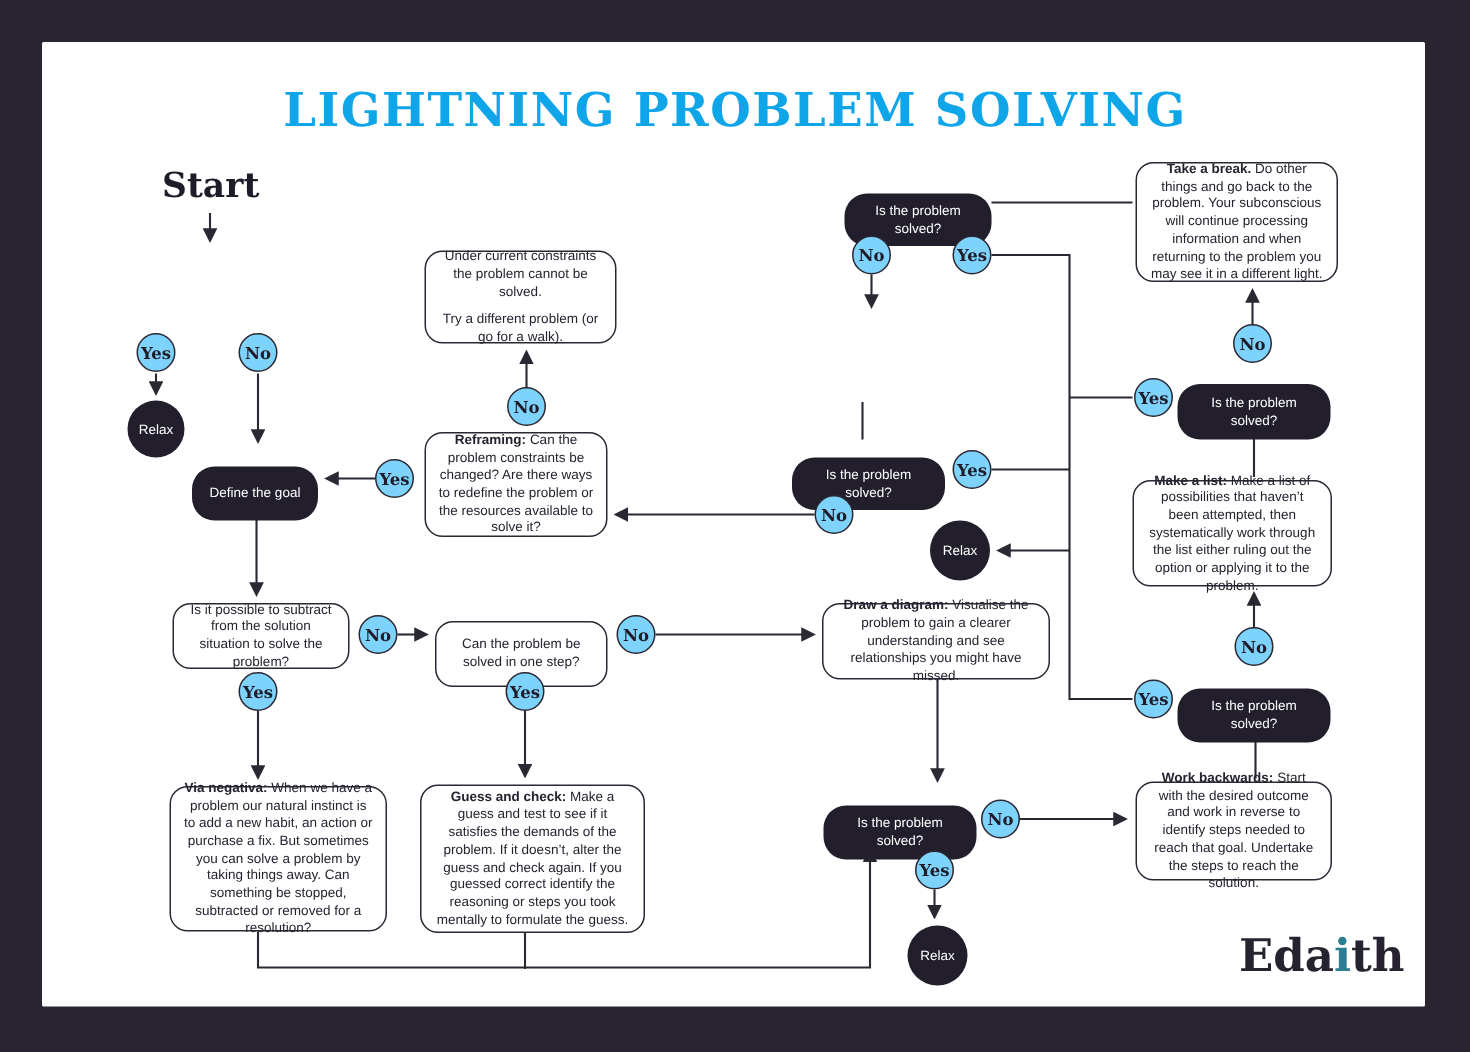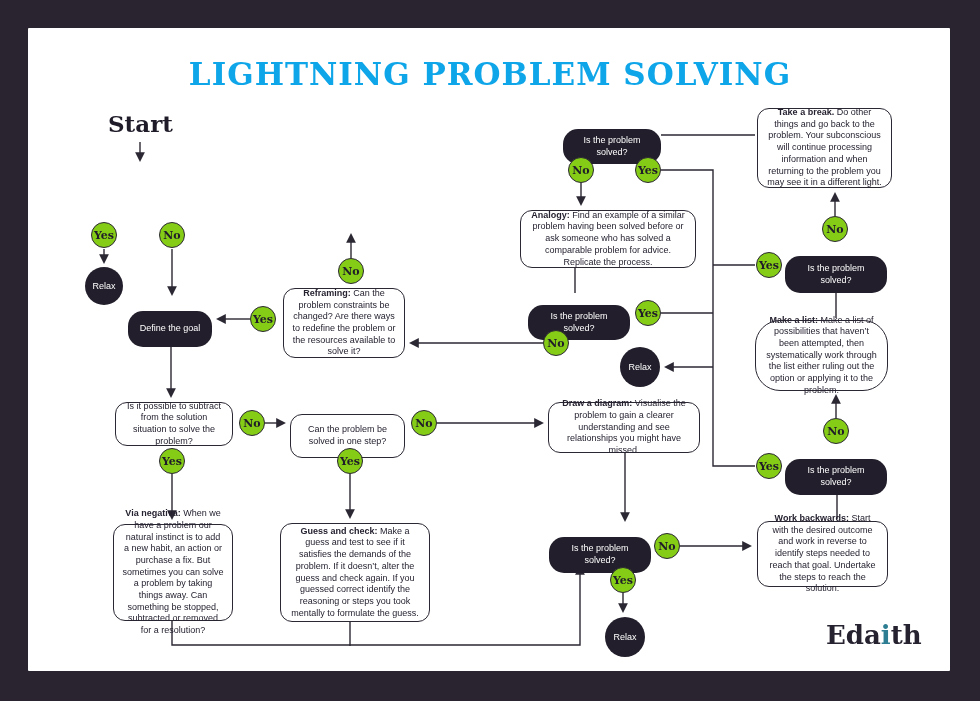--- a/index.html
+++ b/index.html
@@ -9,27 +9,27 @@
   .title{position:absolute;left:0;top:56px;width:980px;text-align:center;
          font-family:"DejaVu Serif",serif;font-weight:bold;font-size:31px;color:#0ea5e9;letter-spacing:1px;}
   .start-label{position:absolute;left:108px;top:110px;width:64px;
          font-family:"DejaVu Serif",serif;font-weight:bold;font-size:23px;color:#1f1b28;}
   .wires{position:absolute;left:0;top:0;z-index:1;}
   .node{position:absolute;z-index:2;display:flex;flex-direction:column;justify-content:center;
         text-align:center;box-sizing:border-box;font-size:9px;line-height:1.3;color:#262230;}
   .dark{background:#221e2b;color:#ffffff;border-radius:15px;padding:4px 8px;margin-top:11px;}
   .light{background:#ffffff;border:1.5px solid #2b2733;border-radius:12px;padding:4px 8px;}
   .light b{font-weight:bold;}
-  .pill{position:absolute;z-index:3;width:26px;height:26px;border-radius:50%;background:#84cc16;
+  .pill{position:absolute;z-index:3;width:26px;height:26px;border-radius:50%;background:#7dd3fc;
         border:1.6px solid #2b2733;box-sizing:border-box;display:flex;align-items:center;justify-content:center;
         font-family:"DejaVu Serif",serif;font-weight:bold;font-size:11px;color:#1f1b28;}
   .relax{position:absolute;z-index:3;border-radius:50%;background:#221e2b;color:#fff;
          display:flex;align-items:center;justify-content:center;font-size:9px;}
   .brand{position:absolute;left:826px;top:620px;z-index:2;font-family:"DejaVu Serif",serif;
-         font-weight:bold;font-size:26px;color:#262230;}
+         font-weight:bold;font-size:30px;color:#262230;}
   .brand .accent{color:#2d7e92;}
   .p2{margin-top:7px;}
 </style>
 </head>
 <body>
 
 <div class="canvas">
   <div class="panel"></div>
 
   <svg class="wires" width="980" height="701" viewBox="0 0 980 701">
@@ -78,20 +78,24 @@
   <div class="pill" style="left:159px;top:222px;">
       <span>No</span>
     </div>
   <div class="relax" style="left:85px;top:267px;width:38px;height:38px;">
       <span>Relax</span>
     </div>
   <div class="node dark" style="left:128px;top:300px;width:84px;height:36px;">
     <span>Define the goal</span>
   </div>
 
+  <div class="node light" style="left:283px;top:167px;width:128px;height:62px;">
+    <div>Under current constraints the problem cannot be solved.</div>
+    <div class="p2">Try a different problem (or go for a walk).</div>
+  </div>
   <div class="pill" style="left:338px;top:258px;">
       <span>No</span>
     </div>
   <div class="node light" style="left:283px;top:288px;width:122px;height:70px;">
     <span><b>Reframing:</b> <span>Can the problem constraints be changed? Are there ways to redefine the problem or the resources available to solve it?</span></span>
   </div>
   <div class="pill" style="left:250px;top:306px;">
       <span>Yes</span>
     </div>
 
@@ -110,41 +114,38 @@
   <div class="pill" style="left:411px;top:410px;">
       <span>No</span>
     </div>
   <div class="pill" style="left:337px;top:448px;">
       <span>Yes</span>
     </div>
   <div class="node light" style="left:548px;top:402px;width:152px;height:51px;">
     <span><b>Draw a diagram:</b> <span>Visualise the problem to gain a clearer understanding and see relationships you might have missed.</span></span>
   </div>
 
-  <div class="node light" style="left:113px;top:524px;width:120px;height:97px;border-radius:12px;">
+  <div class="node light" style="left:113px;top:524px;width:145px;height:97px;border-radius:12px;">
     <span><b>Via negativa:</b> <span>When we have a problem our natural instinct is to add a new habit, an action or purchase a fix. But sometimes you can solve a problem by taking things away. Can something be stopped, subtracted or removed for a resolution?</span></span>
   </div>
   <div class="node light" style="left:280px;top:523px;width:150px;height:99px;">
     <span><b>Guess and check:</b> <span>Make a guess and test to see if it satisfies the demands of the problem. If it doesn’t, alter the guess and check again. If you guessed correct identify the reasoning or steps you took mentally to formulate the guess.</span></span>
   </div>
 
   <div class="node dark" style="left:563px;top:118px;width:98px;height:35px;">
     <span>Is the problem solved?</span>
   </div>
   <div class="pill" style="left:568px;top:157px;">
       <span>No</span>
     </div>
   <div class="pill" style="left:635px;top:157px;">
       <span>Yes</span>
     </div>
   <div class="node light" style="left:757px;top:108px;width:135px;height:80px;">
     <span><b>Take a break.</b> <span>Do other things and go back to the problem. Your subconscious will continue processing information and when returning to the problem you may see it in a different light.</span></span>
-  </div>
-  <div class="node light" style="left:520px;top:210px;width:176px;height:58px;">
-    <span><b>Analogy:</b> <span>Find an example of a similar problem having been solved before or ask someone who has solved a comparable problem for advice. Replicate the process.</span></span>
   </div>
   <div class="node dark" style="left:528px;top:294px;width:102px;height:35px;">
     <span>Is the problem solved?</span>
   </div>
   <div class="pill" style="left:635px;top:300px;">
       <span>Yes</span>
     </div>
   <div class="pill" style="left:543px;top:330px;">
       <span>No</span>
     </div>
@@ -154,21 +155,21 @@
 
   <div class="pill" style="left:822px;top:216px;">
       <span>No</span>
     </div>
   <div class="node dark" style="left:785px;top:245px;width:102px;height:37px;">
     <span>Is the problem solved?</span>
   </div>
   <div class="pill" style="left:756px;top:252px;">
       <span>Yes</span>
     </div>
-  <div class="node light" style="left:755px;top:320px;width:133px;height:71px;border-radius:25px;">
+  <div class="node light" style="left:755px;top:320px;width:133px;height:71px;">
     <span><b>Make a list:</b> <span>Make a list of possibilities that haven’t been attempted, then systematically work through the list either ruling out the option or applying it to the problem.</span></span>
   </div>
   <div class="pill" style="left:823px;top:418px;">
       <span>No</span>
     </div>
   <div class="node dark" style="left:785px;top:448px;width:102px;height:36px;">
     <span>Is the problem solved?</span>
   </div>
   <div class="pill" style="left:756px;top:453px;">
       <span>Yes</span>

